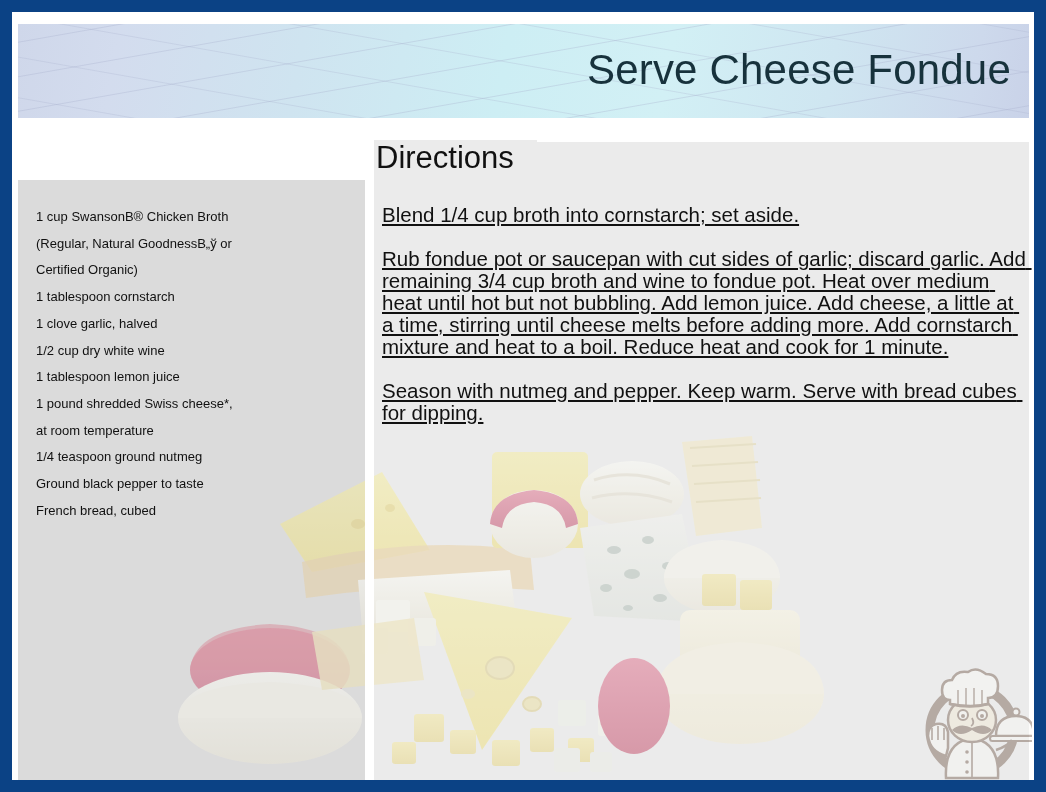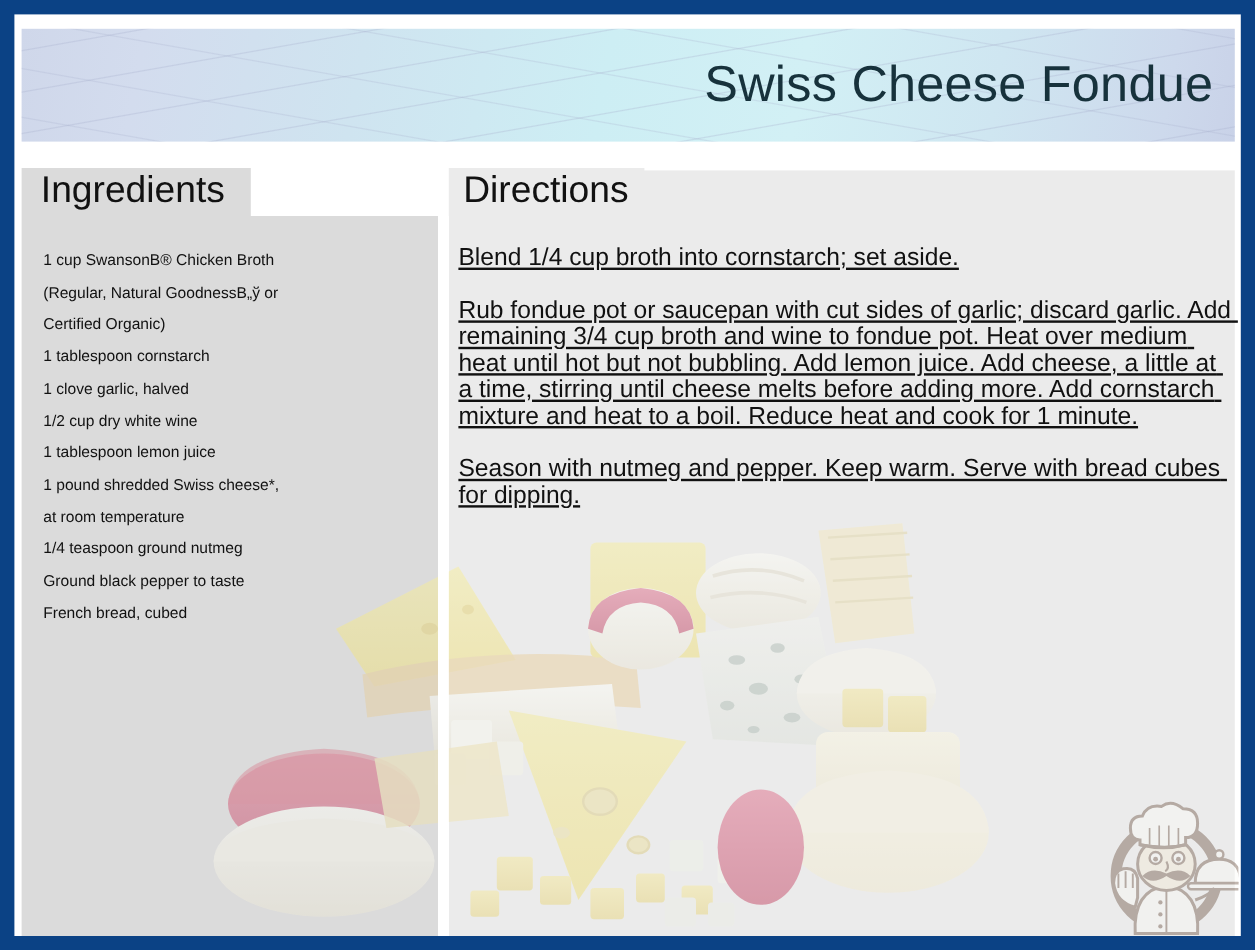--- a/index.html
+++ b/index.html
@@ -106,21 +106,21 @@
   }
   .heading-text {
     position: absolute;
     left: 16px;
     top: -2px;
     font-size: 31px;
     line-height: 40px;
     color: #111111;
     white-space: nowrap;
   }
-  #directions-heading .heading-text { left: 12px; }
+  #directions-heading .heading-text { left: 2px; }
 
   
   #photo {
     position: absolute;
     left: 150px;
     top: 420px;
     width: 690px;
     height: 345px;
     opacity: 0.50;
     pointer-events: none;
@@ -168,21 +168,21 @@
     height: 644px;
     background: #ffffff;
   }
 </style>
 </head>
 <body>
 
 <div id="card">
 
   <div id="banner">
-    <div id="banner-title">Swiss Cheese Fondue</div>
+    <div id="banner-title">Serve Cheese Fondue</div>
   </div>
 
   <div class="panel" id="left-panel"></div>
   <div class="panel" id="right-panel"></div>
 
   <svg id="photo" viewBox="0 0 690 345" xmlns="http://www.w3.org/2000/svg">
     <defs>
       <linearGradient id="gSwiss" x1="0" y1="0" x2="0" y2="1">
         <stop offset="0" stop-color="#f7ee9e"></stop>
         <stop offset="1" stop-color="#efe07a"></stop>
@@ -287,23 +287,20 @@
     </g>
 
     <g fill="#eceee6">
       <rect x="392" y="316" width="26" height="24" rx="3"></rect>
       <rect x="428" y="320" width="22" height="20" rx="3"></rect>
     </g>
   </svg>
 
   <div id="panel-gap"></div>
 
-  <div class="heading-box" id="ingredients-heading">
-    <div class="heading-text">Ingredients</div>
-  </div>
 
   <div class="heading-box" id="directions-heading">
     <div class="heading-text">Directions</div>
   </div>
 
   <div class="body-text" id="ingredients-text">1 cup SwansonВ® Chicken Broth
 (Regular, Natural GoodnessВ„ў or
 Certified Organic)
 1 tablespoon cornstarch
 1 clove garlic, halved

